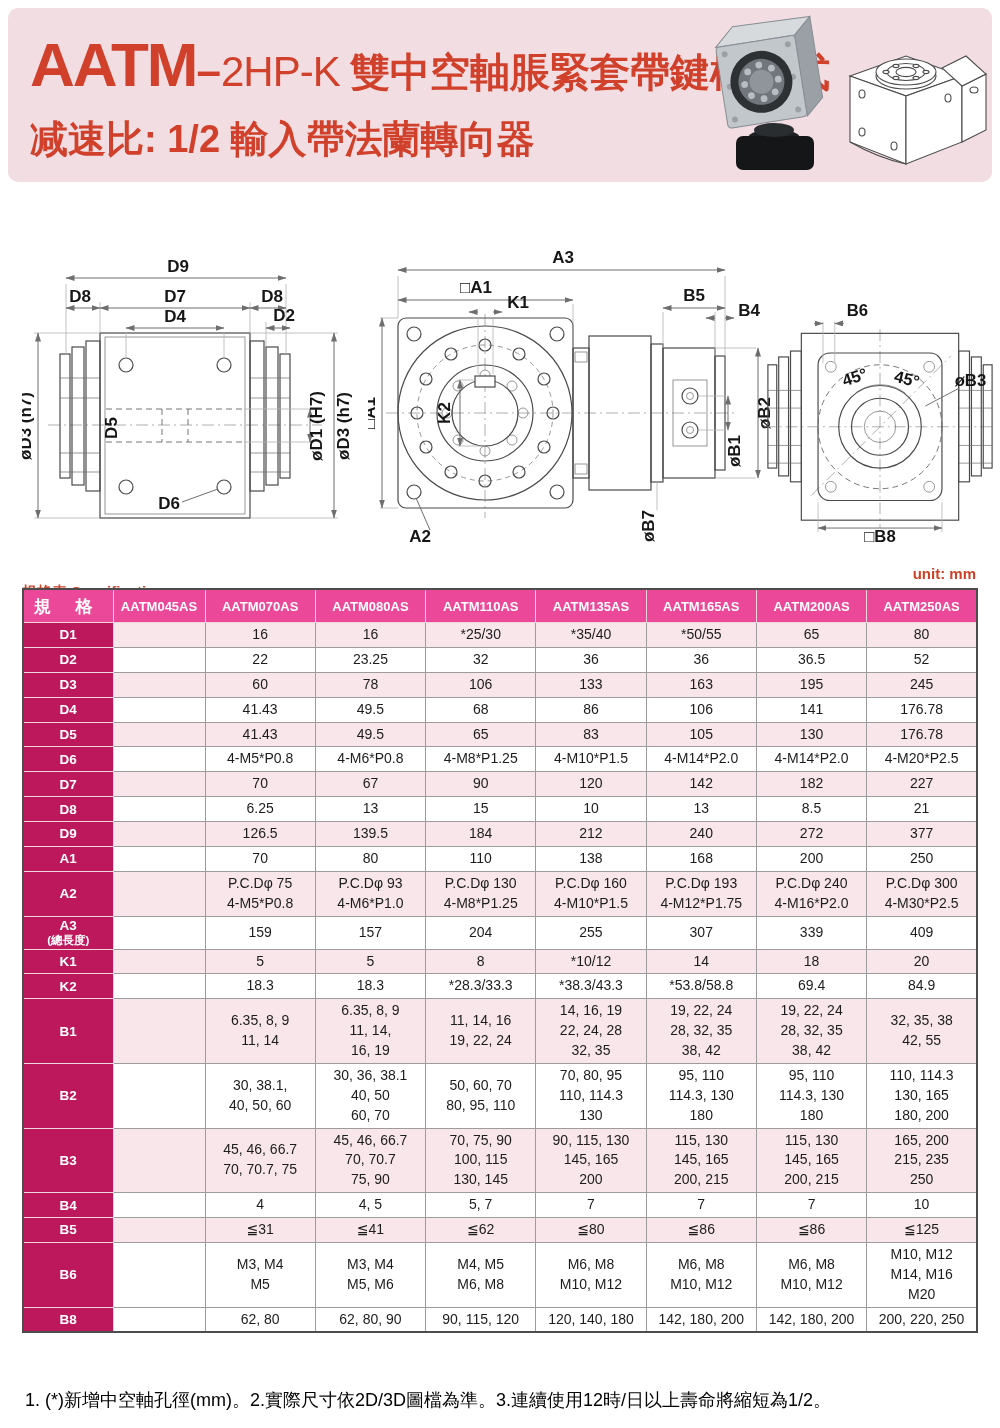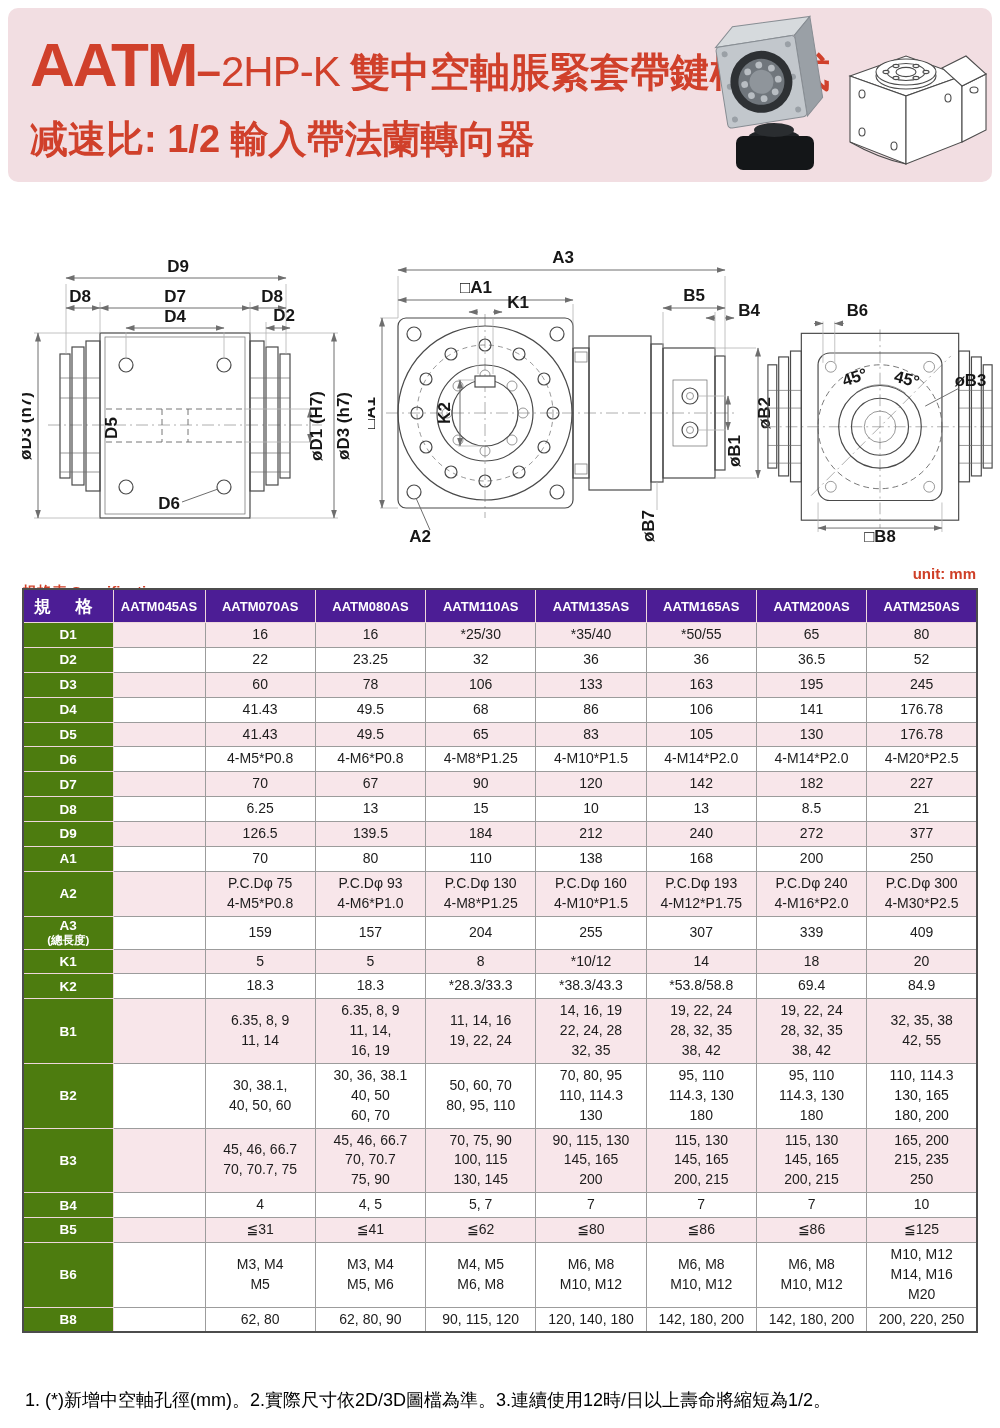--- a/index.html
+++ b/index.html
@@ -29,23 +29,23 @@
   .dwg .geo{stroke:#4a4a4a;fill:none;stroke-width:1.2;}
   .dwg .geo2{stroke:#6a6a6a;fill:none;stroke-width:0.7;}
   .dwg .dim{stroke:#6e6e6e;stroke-width:1;fill:none;}
   .dwg .ext{stroke:#b3b3b3;stroke-width:0.8;}
   .dwg .cl{stroke:#9a9a9a;stroke-width:0.8;stroke-dasharray:12 4 2 4;fill:none;}
   .dwg .dash{stroke:#666;stroke-width:0.9;stroke-dasharray:6 4;fill:none;}
 
   
   table.spec{position:absolute;left:22px;top:588px;width:956px;border-collapse:collapse;table-layout:fixed;border:2px solid #4c4c4c;}
   table.spec th,table.spec td{border:1px solid #9c9c9c;}
-  table.spec thead th{background:#4c1d95;color:#fff;font-size:13px;font-weight:700;height:30px;border:1px solid #eed7db;}
+  table.spec thead th{background:#ec4899;color:#fff;font-size:13px;font-weight:700;height:30px;border:1px solid #eed7db;}
   table.spec thead th.corner{font-size:17px;letter-spacing:10px;}
-  table.spec tbody th.rowlabel{background:#4d7c0f;color:#fff;font-size:13.5px;font-weight:700;border:1px solid #eed7db;padding:1px 2px;}
+  table.spec tbody th.rowlabel{background:#be185d;color:#fff;font-size:13.5px;font-weight:700;border:1px solid #eed7db;padding:1px 2px;}
   table.spec tbody th.rowlabel .sub{display:block;font-size:11.5px;font-weight:700;}
   table.spec tbody td{font-size:14px;color:#1c1c1c;text-align:center;vertical-align:middle;white-space:pre-line;line-height:1.42;padding:2px 1px;background:#fff;}
   table.spec tr.pink td{background:#f8e6ea;}
 
   
   .footnotes{position:absolute;left:25px;top:1388px;width:960px;display:flex;font-size:18px;color:#000;font-weight:500;white-space:nowrap;}
 </style>
 </head>
 <body>
 

